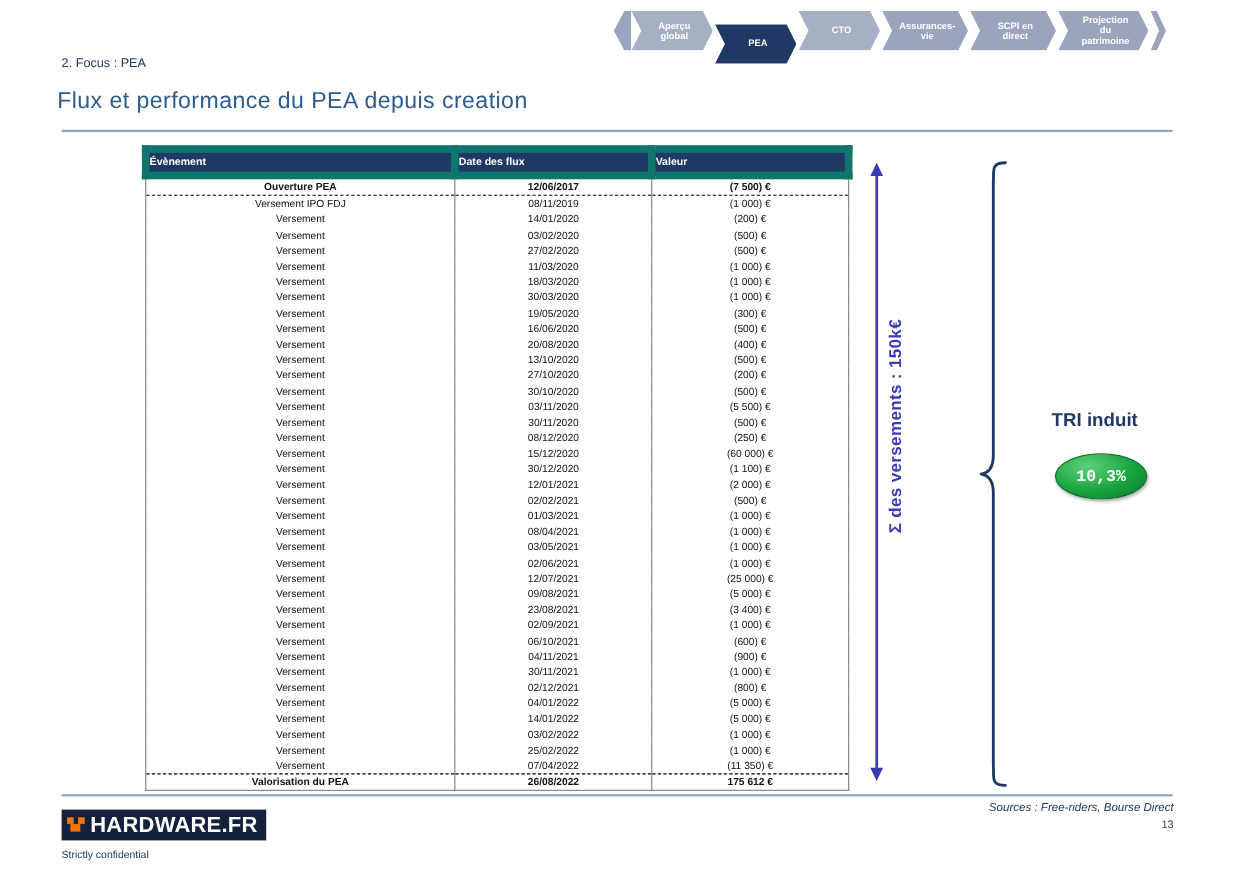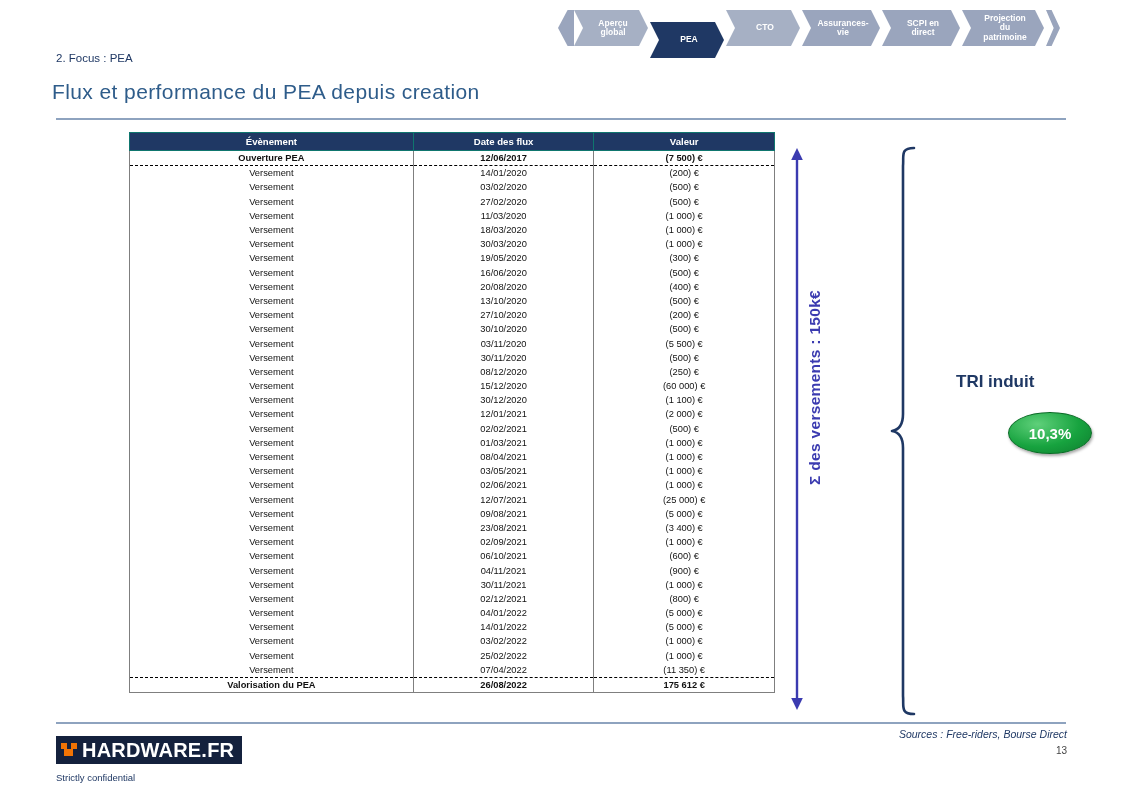--- a/index.html
+++ b/index.html
@@ -97,22 +97,22 @@
     width: 100%;
     font-size: 9.3px;
     color: #111111;
   }
   table.flux th {
     background: #1f3864;
     color: #ffffff;
     font-size: 9.6px;
     padding: 3px 0;
     font-weight: bold;
-    text-align: center;
-    border: 1px solid #0f766e;
+    text-align: left;
+    border: 7px solid #0f766e;
   }
   table.flux td {
     text-align: center;
     padding: 0.6px 0;
     border-left: 1px solid #7f7f7f;
     border-right: 1px solid #7f7f7f;
     height: 13px;
   }
   table.flux tr.body-row td {
     border-top: none;
@@ -163,34 +163,35 @@
   .tri-title {
     position: absolute;
     left: 956px;
     top: 372px;
     font-size: 17px;
     font-weight: bold;
     color: #1f3864;
   }
   .tri-bubble {
     position: absolute;
-    left: 1008px;
+    left: 959px;
     top: 412px;
     width: 82px;
     height: 40px;
     border-radius: 50%;
     background: radial-gradient(ellipse at 35% 28%, #5fd07a 0%, #17a33f 55%, #0e7c2e 100%);
     border: 1px solid #0a6a26;
     box-shadow: 1px 2px 3px rgba(0,0,0,.35);
     display: flex;
     align-items: center;
     justify-content: center;
     color: #ffffff;
     font-size: 15px;
     font-weight: bold;
+    font-family: Liberation Mono, monospace;
   }
 
   
   .sources {
     position: absolute;
     right: 56px;
     top: 728px;
     font-size: 10.5px;
     font-style: italic;
     color: #1f3864;
@@ -289,20 +290,25 @@
         <th class="col-3">Valeur</th>
       </tr>
     </thead>
     <tbody>
         <tr class="body-row emph">
           <td class="col-1">Ouverture PEA</td>
           <td class="col-2">12/06/2017</td>
           <td class="col-3">(7 500) €</td>
         </tr>
         <tr class="body-row">
+          <td class="col-1">Versement IPO  FDJ</td>
+          <td class="col-2">08/11/2019</td>
+          <td class="col-3">(1 000) €</td>
+        </tr>
+        <tr class="body-row">
           <td class="col-1">Versement</td>
           <td class="col-2">14/01/2020</td>
           <td class="col-3">(200) €</td>
         </tr>
         <tr class="body-row">
           <td class="col-1">Versement</td>
           <td class="col-2">03/02/2020</td>
           <td class="col-3">(500) €</td>
         </tr>
         <tr class="body-row">

